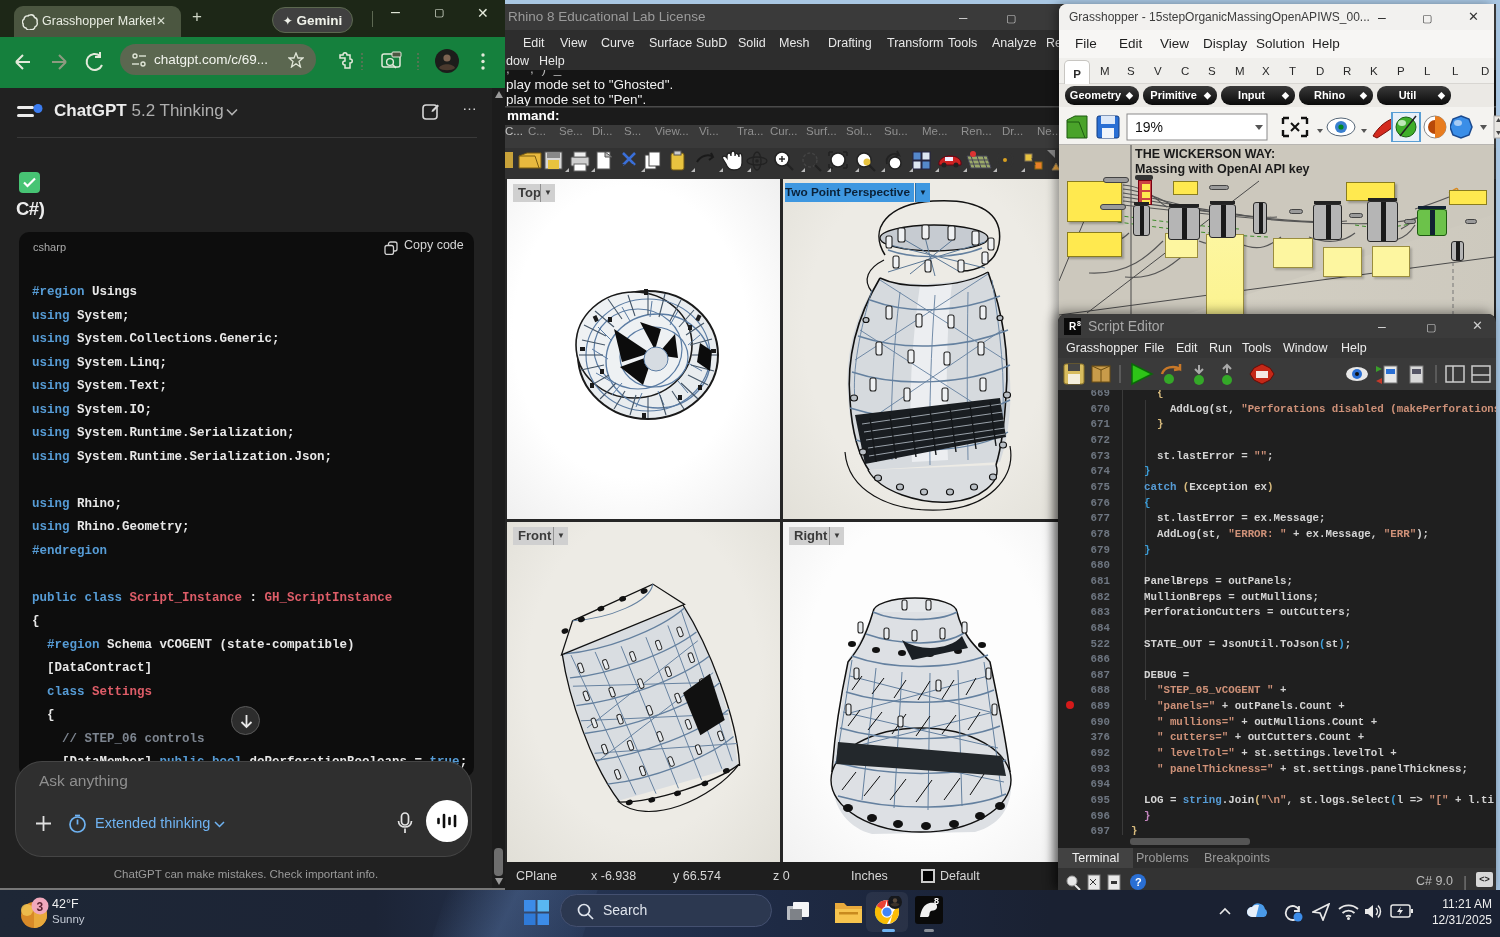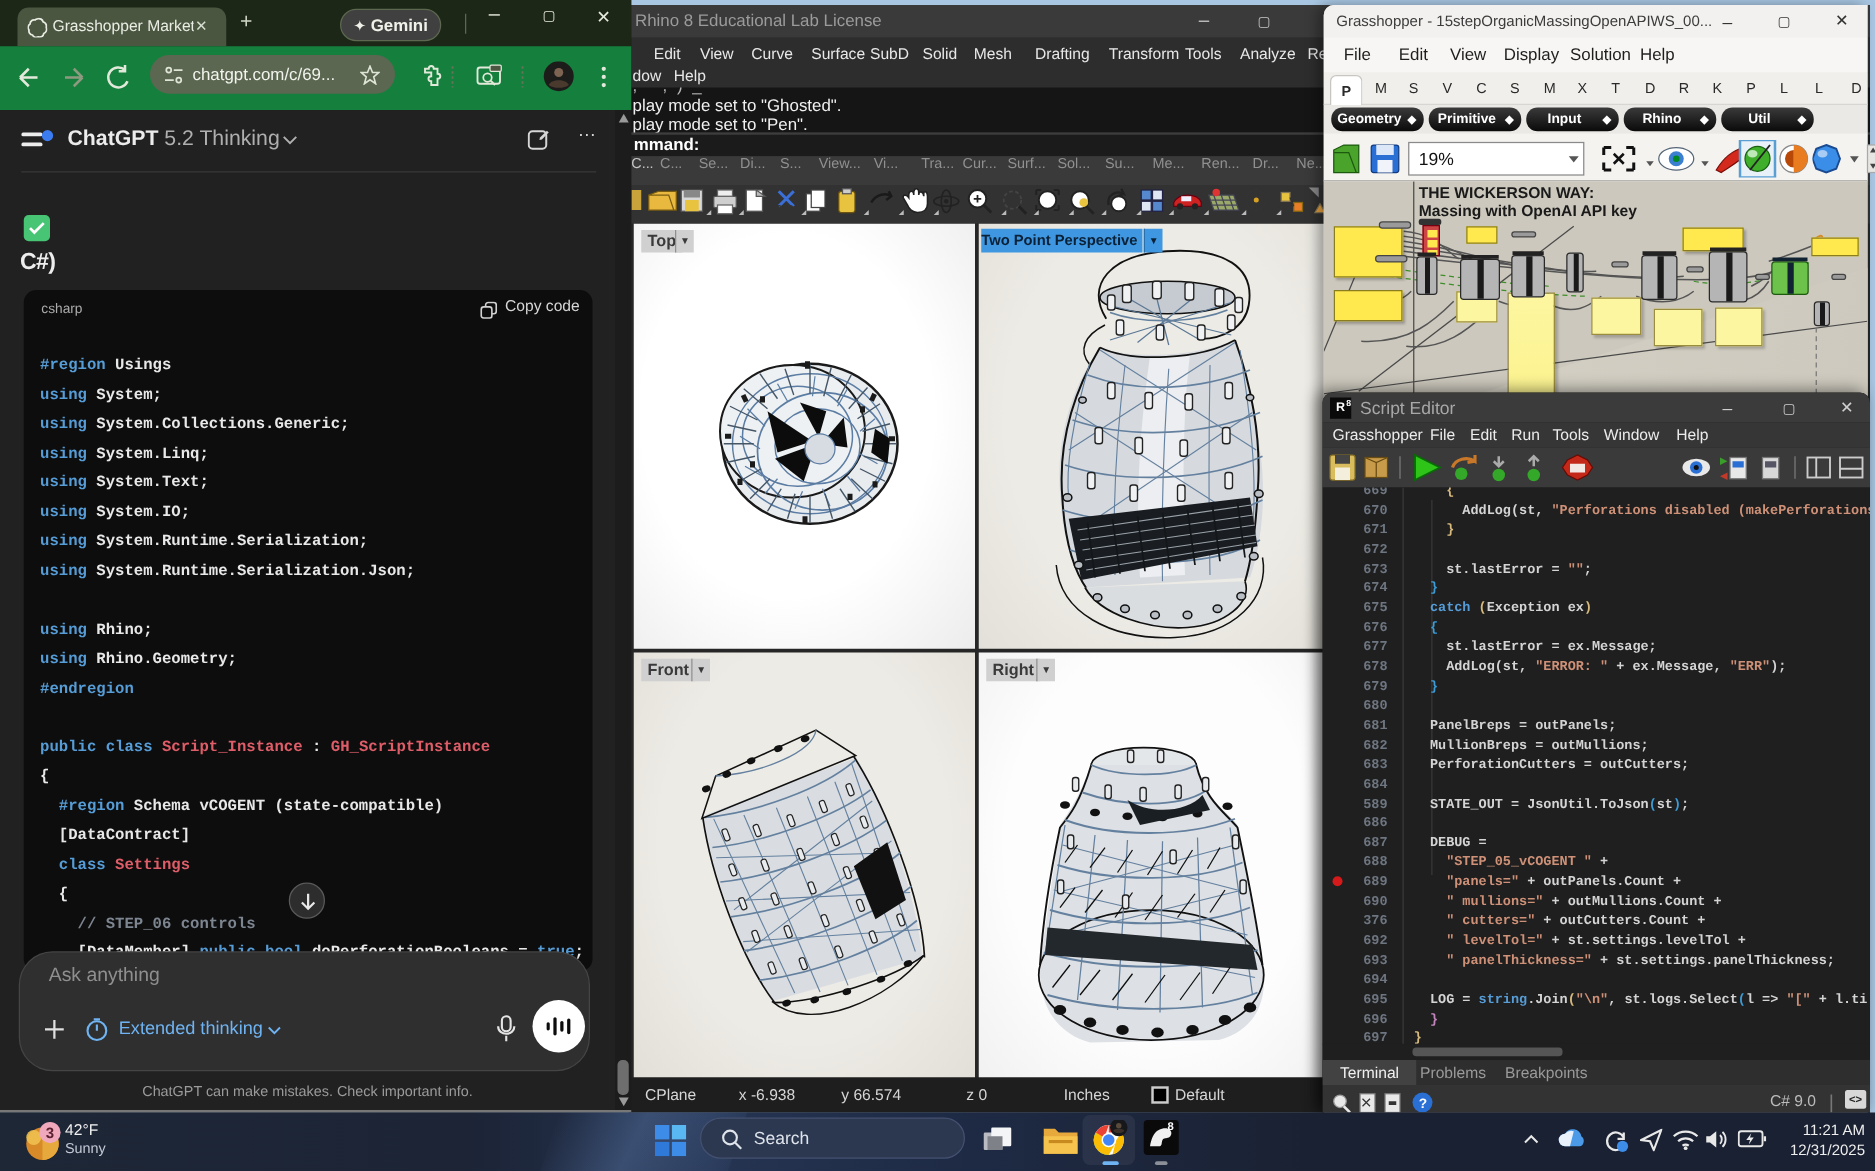--- a/index.html
+++ b/index.html
@@ -766,21 +766,21 @@
 <div class="sl"><span class="ln">675</span><span class="lc">  <i class="k">catch</i> <i class="y">(</i>Exception ex<i class="y">)</i></span></div>
 <div class="sl"><span class="ln">676</span><span class="lc"><i class="b">  {</i></span></div>
 <div class="sl"><span class="ln">677</span><span class="lc">    st.lastError = ex.Message;</span></div>
 <div class="sl"><span class="ln">678</span><span class="lc">    AddLog(st, <i class="s">"ERROR: "</i> + ex.Message, <i class="s">"ERR"</i>);</span></div>
 <div class="sl"><span class="ln">679</span><span class="lc"><i class="b">  }</i></span></div>
 <div class="sl"><span class="ln">680</span><span class="lc"></span></div>
 <div class="sl"><span class="ln">681</span><span class="lc">  PanelBreps = outPanels;</span></div>
 <div class="sl"><span class="ln">682</span><span class="lc">  MullionBreps = outMullions;</span></div>
 <div class="sl"><span class="ln">683</span><span class="lc">  PerforationCutters = outCutters;</span></div>
 <div class="sl"><span class="ln">684</span><span class="lc"></span></div>
-<div class="sl"><span class="ln">589</span><span class="lc">  STATE_OUT = JsonUtil.ToJson<i class="b">(</i>st<i class="b">)</i>;</span></div>
+<div class="sl"><span class="ln">522</span><span class="lc">  STATE_OUT = JsonUtil.ToJson<i class="b">(</i>st<i class="b">)</i>;</span></div>
 <div class="sl"><span class="ln">686</span><span class="lc"></span></div>
 <div class="sl"><span class="ln">687</span><span class="lc">  DEBUG =</span></div>
 <div class="sl"><span class="ln">688</span><span class="lc">    <i class="s">"STEP_05_vCOGENT "</i> +</span></div>
 <div class="sl"><span class="ln">689</span><span class="lc">    <i class="s">"panels="</i> + outPanels.Count +</span></div>
 <div class="sl"><span class="ln">690</span><span class="lc">    <i class="s">" mullions="</i> + outMullions.Count +</span></div>
 <div class="sl"><span class="ln">376</span><span class="lc">    <i class="s">" cutters="</i> + outCutters.Count +</span></div>
 <div class="sl"><span class="ln">692</span><span class="lc">    <i class="s">" levelTol="</i> + st.settings.levelTol +</span></div>
 <div class="sl"><span class="ln">693</span><span class="lc">    <i class="s">" panelThickness="</i> + st.settings.panelThickness;</span></div>
 <div class="sl"><span class="ln">694</span><span class="lc"></span></div>
 <div class="sl"><span class="ln">695</span><span class="lc">  LOG = <i class="k">string</i>.Join<i class="y">(</i><i class="s">"\n"</i>, st.logs.Select<i class="b">(</i>l =&gt; <i class="s">"["</i> + l.ti</span></div>

